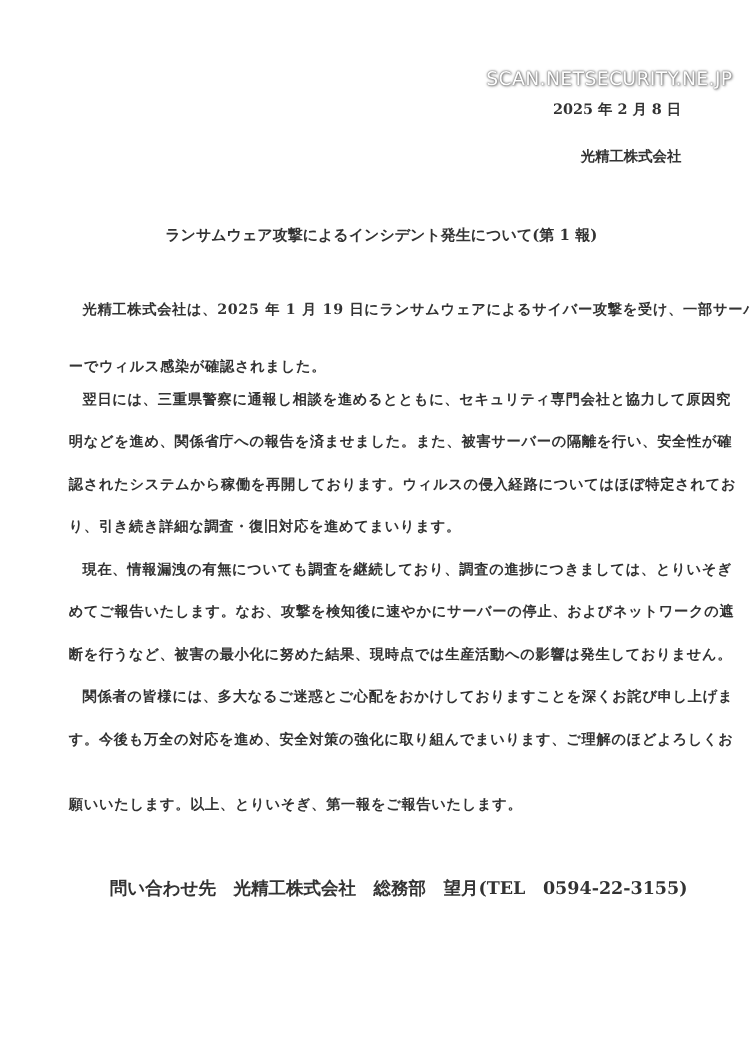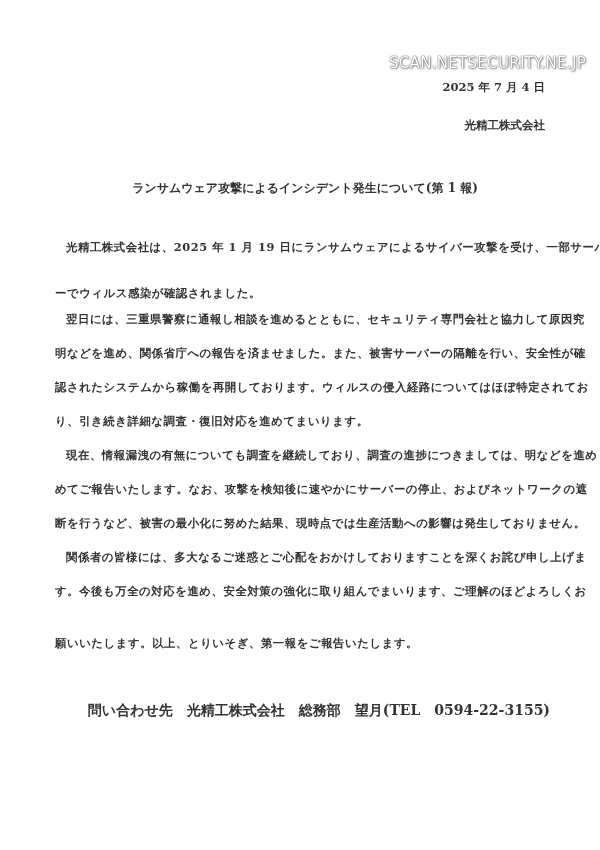--- a/index.html
+++ b/index.html
@@ -80,33 +80,33 @@
       color: #333;
       white-space: pre;
       padding-left: 35px;
     }
   </style>
 </head>
 <body>
 
 <div class="watermark">SCAN.NETSECURITY.NE.JP</div>
 
-<div class="date">2025 年 7 月 4 日</div>
+<div class="date">2025 年 2 月 8 日</div>
 <div class="company">光精工株式会社</div>
 
 <div class="title">ランサムウェア攻撃によるインシデント発生について(第 1 報)</div>
 
 <div class="body-lines">
   <div class="line indent" style="top: 240px;">光精工株式会社は、2025 年 1 月 19 日にランサムウェアによるサイバー攻撃を受け、一部サーバ</div>
   <div class="line" style="top: 286px;">ーでウィルス感染が確認されました。</div>
   <div class="line indent" style="top: 312px;">翌日には、三重県警察に通報し相談を進めるとともに、セキュリティ専門会社と協力して原因究</div>
   <div class="line" style="top: 346px;">明などを進め、関係省庁への報告を済ませました。また、被害サーバーの隔離を行い、安全性が確</div>
   <div class="line" style="top: 380px;">認されたシステムから稼働を再開しております。ウィルスの侵入経路についてはほぼ特定されてお</div>
   <div class="line" style="top: 414px;">り、引き続き詳細な調査・復旧対応を進めてまいります。</div>
-  <div class="line indent" style="top: 448px;">現在、情報漏洩の有無についても調査を継続しており、調査の進捗につきましては、明などを進め</div>
+  <div class="line indent" style="top: 448px;">現在、情報漏洩の有無についても調査を継続しており、調査の進捗につきましては、とりいそぎ</div>
   <div class="line" style="top: 482px;">めてご報告いたします。なお、攻撃を検知後に速やかにサーバーの停止、およびネットワークの遮</div>
   <div class="line" style="top: 516px;">断を行うなど、被害の最小化に努めた結果、現時点では生産活動への影響は発生しておりません。</div>
   <div class="line indent" style="top: 550px;">関係者の皆様には、多大なるご迷惑とご心配をおかけしておりますことを深くお詫び申し上げま</div>
   <div class="line" style="top: 584px;">す。今後も万全の対応を進め、安全対策の強化に取り組んでまいります、ご理解のほどよろしくお</div>
   <div class="line" style="top: 636px;">願いいたします。以上、とりいそぎ、第一報をご報告いたします。</div>
 </div>
 
 <div class="contact">問い合わせ先　光精工株式会社　総務部　望月(TEL　0594-22-3155)</div>
 
 </body></html>

